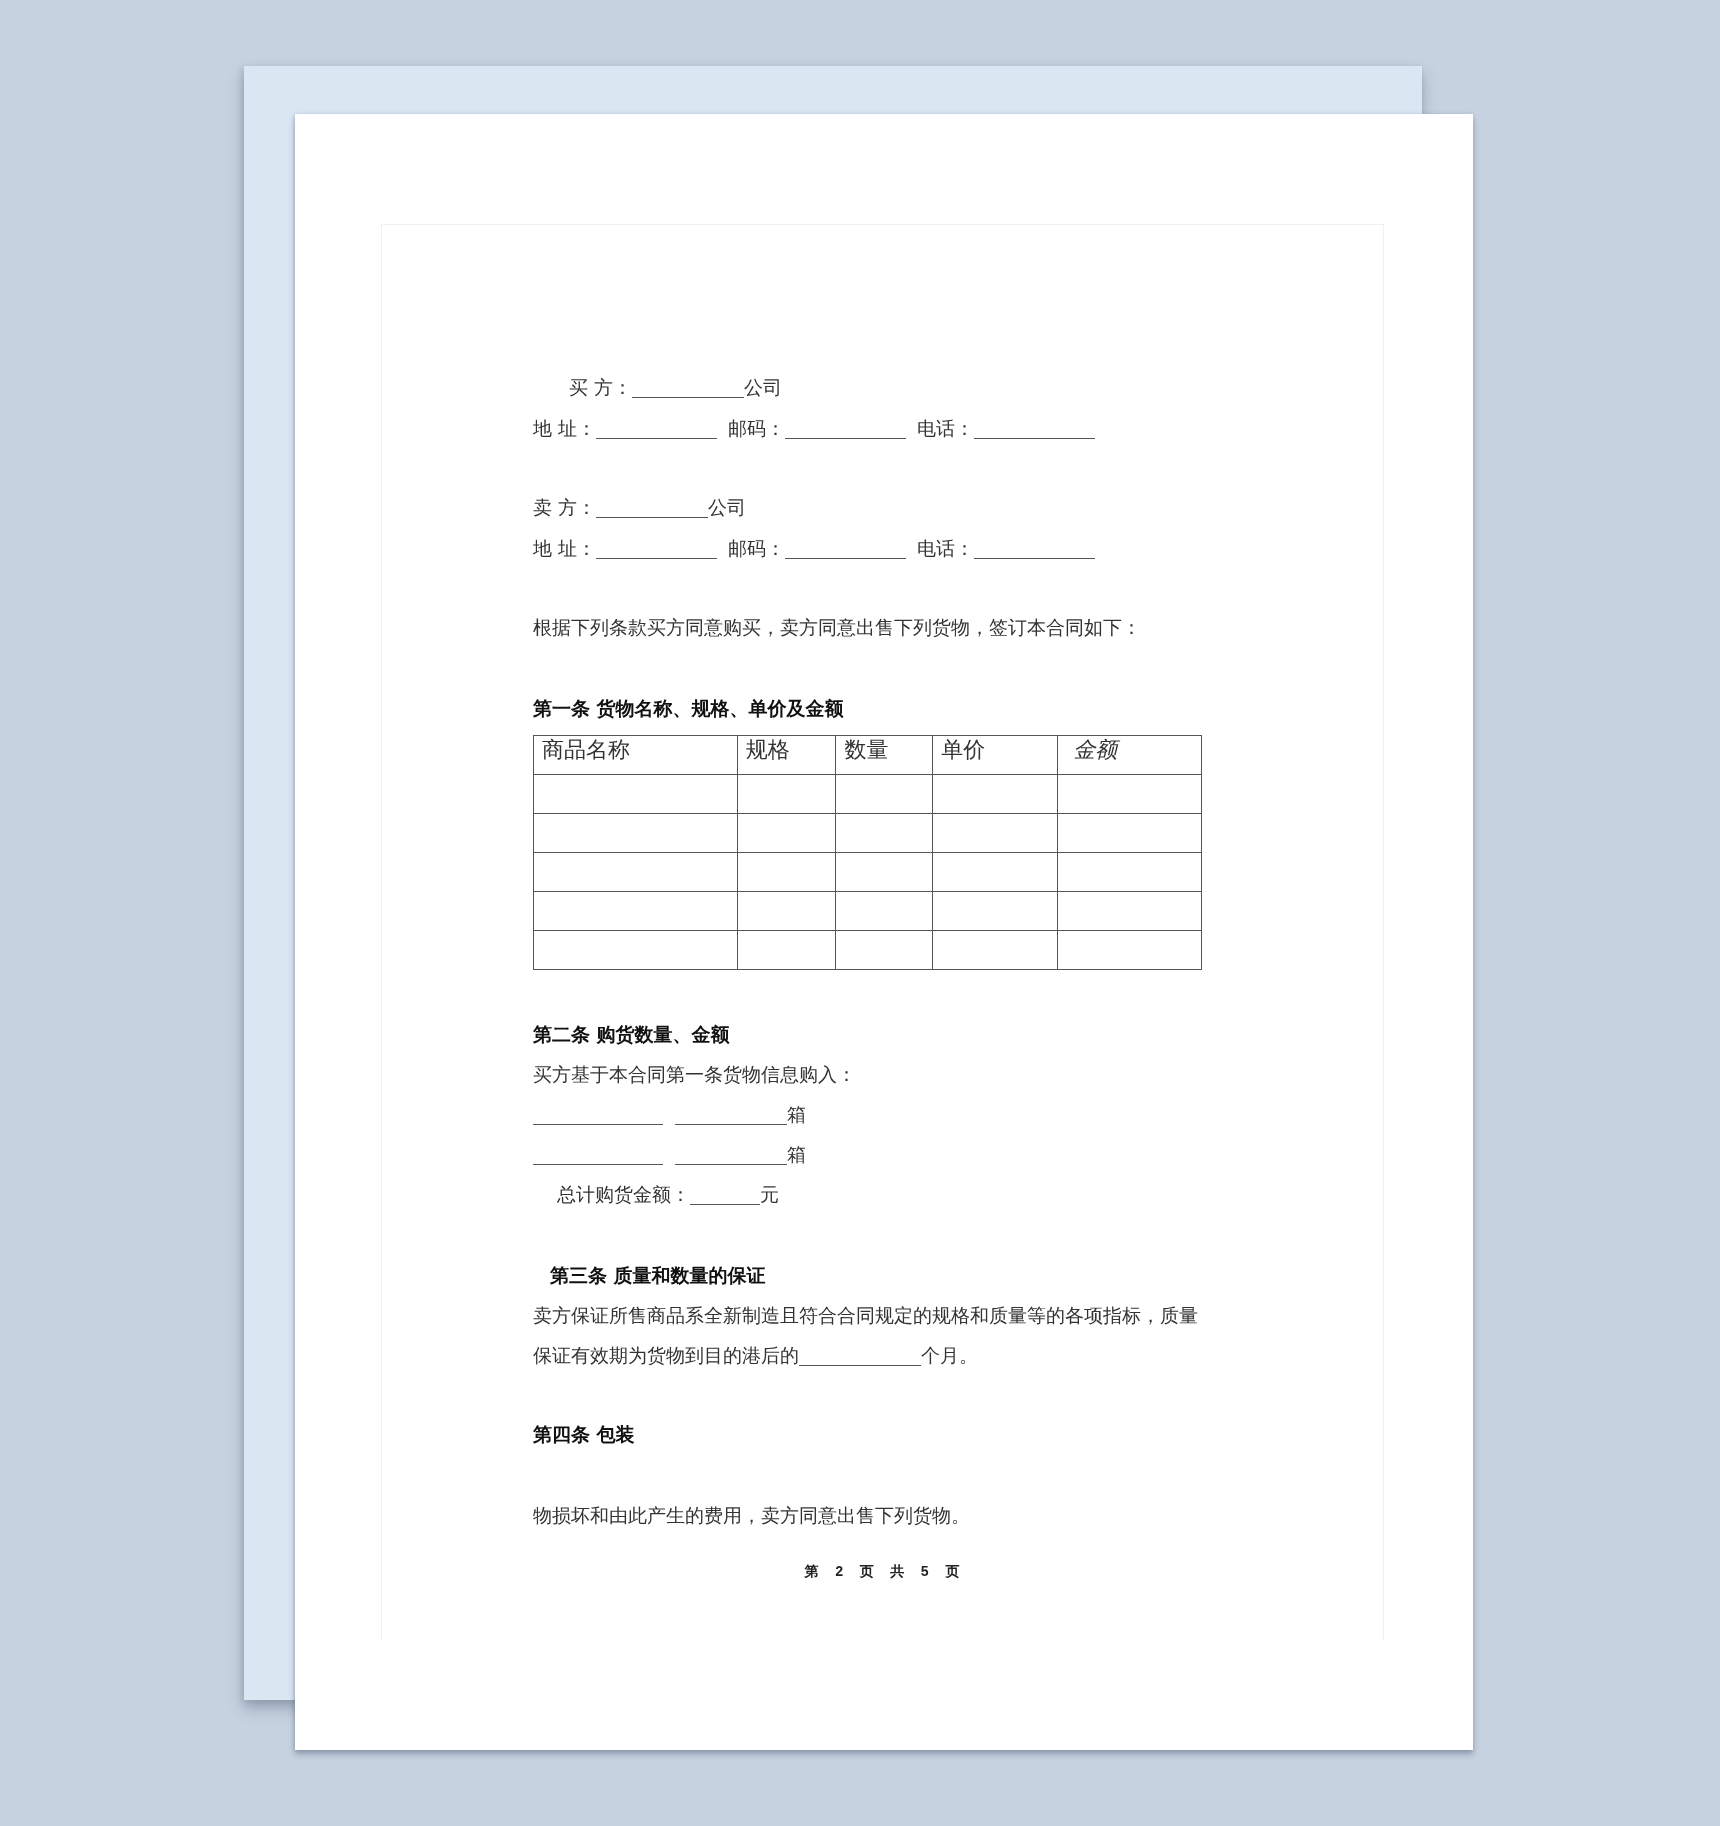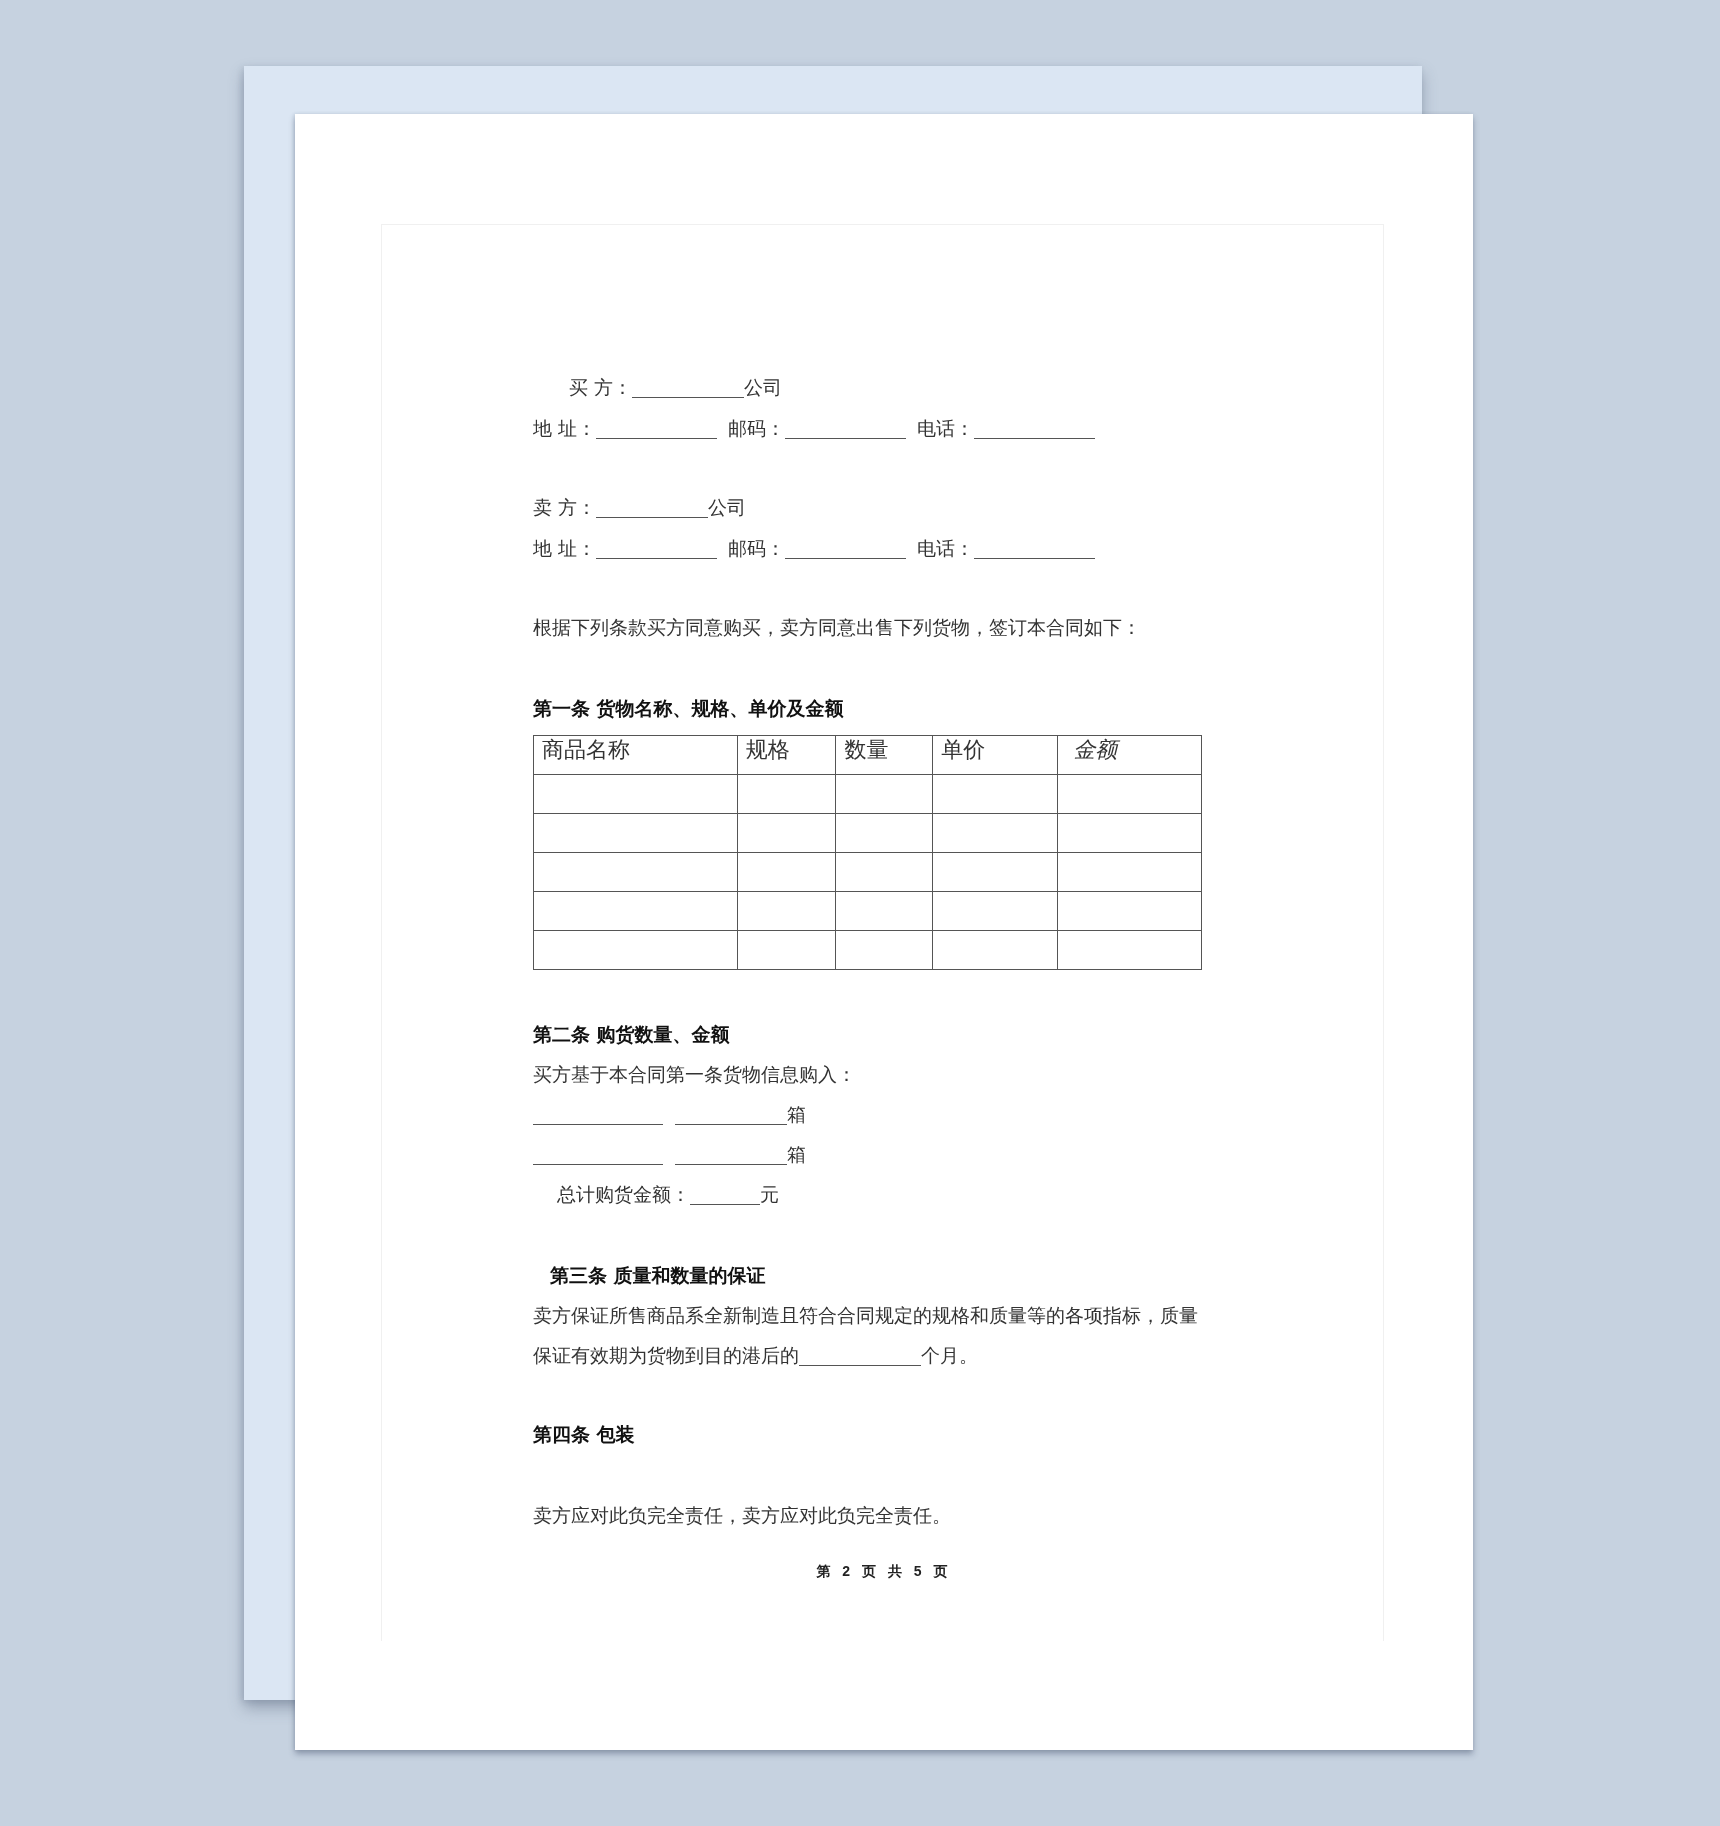--- a/index.html
+++ b/index.html
@@ -52,21 +52,21 @@
       padding: 0 8px;
       vertical-align: top;
       font-size: 22px; color: #333;
       line-height: 28px;
     }
     .page-num {
       position: absolute; left: 0; width: 100%;
       top: 1449px; text-align: center;
       font-size: 14px; font-weight: bold; color: #222;
       letter-spacing: 4px;
-      font-family: Liberation Sans, sans-serif;
+      font-family: Liberation Mono, monospace;
     }
   </style>
 </head>
 <body>
 
 <div class="back-page"></div>
 
 <div class="front-page">
   <div class="content-frame"></div>
 
@@ -153,16 +153,16 @@
     <span>总计购货金额：</span><span class="blank" style="width:70px;"></span><span>元</span>
   </div>
 
   <div class="line heading" style="top:1146px;margin-left:17px;">第三条  质量和数量的保证</div>
   <div class="line" style="top:1186px;">卖方保证所售商品系全新制造且符合合同规定的规格和质量等的各项指标，质量</div>
   <div class="line" style="top:1226px;">
     <span>保证有效期为货物到目的港后的</span><span class="blank" style="width:122px;"></span><span>个月。</span>
   </div>
 
   <div class="line heading" style="top:1305px;">第四条  包装</div>
-  <div class="line" style="top:1386px;">卖方应对此负完全责任，卖方应对此负完全责任。</div>
+  <div class="line" style="top:1386px;">物损坏和由此产生的费用，卖方同意出售下列货物。</div>
 
   <div class="page-num">第 2 页 共 5 页</div>
 </div>
 
 </body></html>

